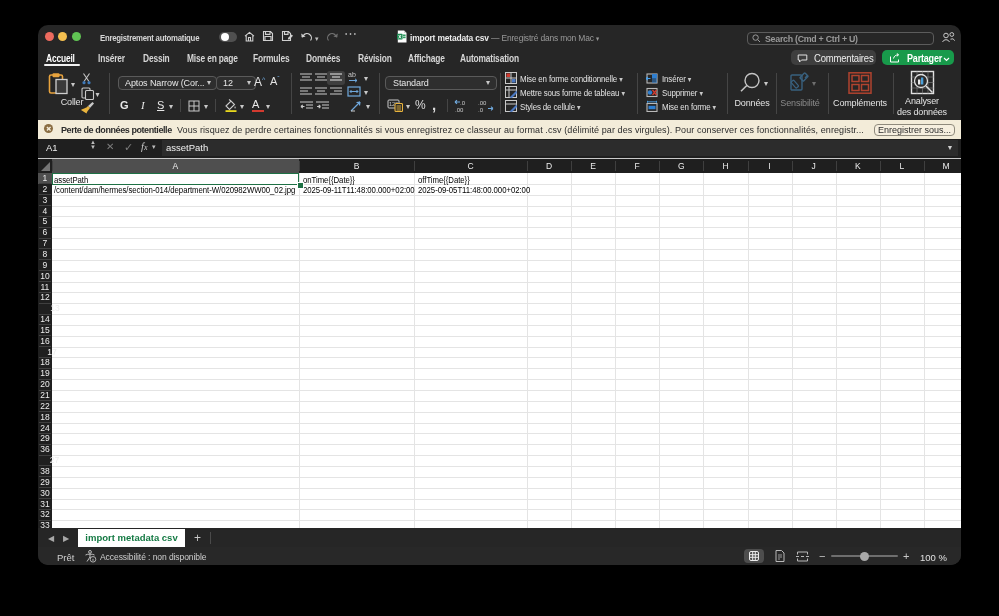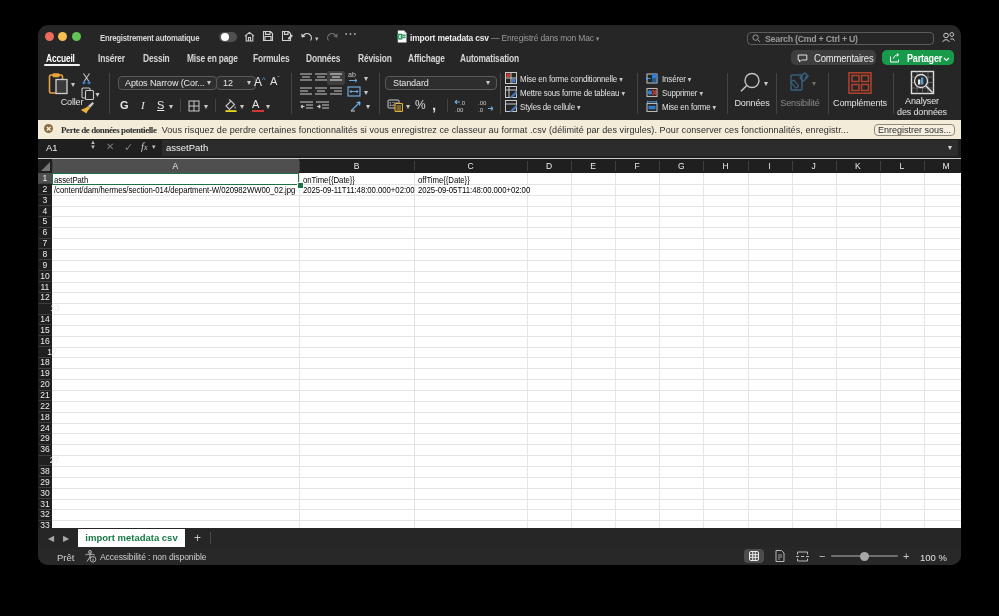--- a/index.html
+++ b/index.html
@@ -296,21 +296,21 @@
       </svg>
     <div class="glab" style="left:854px;top:28px;width:60px;">Analyser</div>
     <div class="glab" style="left:850px;top:38.5px;width:68px;">des données</div>
   </div>
 
   <div class="abs" style="left:0;top:95px;width:923px;height:18.5px;background:#f3ecd9;"></div>
   <div class="abs" style="left:5.6px;top:98.8px;width:9.6px;height:9.6px;border-radius:50%;background:#8a6d42;"></div>
   <svg class="abs" style="left:7.8px;top:101px;" width="5.5" height="5.5" viewBox="0 0 6 6">
       <path d="M1 1 L5 5 M5 1 L1 5" stroke="#f5eedc" stroke-width="1.5"></path>
     </svg>
-  <div class="abs" style="left:23px;top:99.5px;font-size:9px;letter-spacing:0.09px;color:#2c2c2c;white-space:nowrap;"><b style="letter-spacing:-0.42px;font-family:Liberation Serif, serif;">Perte de données potentielle</b>&nbsp;&nbsp;Vous risquez de perdre certaines fonctionnalités si vous enregistrez ce classeur au format .csv (délimité par des virgules). Pour conserver ces fonctionnalités, enregistr...</div>
+  <div class="abs" style="left:23px;top:99.5px;font-size:9px;letter-spacing:0.09px;color:#2c2c2c;white-space:nowrap;"><b style="letter-spacing:-0.42px;">Perte de données potentielle</b>&nbsp;&nbsp;Vous risquez de perdre certaines fonctionnalités si vous enregistrez ce classeur au format .csv (délimité par des virgules). Pour conserver ces fonctionnalités, enregistr...</div>
   <div class="abs" style="left:836px;top:98.5px;width:79px;height:10.5px;border:1px solid #8f8a7c;border-radius:4px;background:#f6efdf;color:#2c2c2c;font-size:9px;text-align:center;line-height:10.5px;">Enregistrer sous...</div>
 
   <div class="abs" style="left:0;top:113.5px;width:923px;height:19px;background:#1f1f1f;"></div>
   <div class="abs" style="left:8px;top:117px;color:#ececec;font-size:9.5px;">A1</div>
   <div class="abs" style="left:52px;top:115px;color:#bdbdbd;font-size:6px;line-height:5px;text-align:center;">▲<br>▼</div>
   <div class="abs" style="left:68px;top:116px;color:#7e7e7e;font-size:10px;">✕</div>
   <div class="abs" style="left:86px;top:115.5px;color:#7e7e7e;font-size:11px;">✓</div>
   <div class="abs" style="left:103px;top:115.5px;color:#c9c9c9;font-size:10.5px;font-style:italic;font-family:'Liberation Serif',serif;">f<span style="font-size:8px;">x</span></div>
   <div class="abs" style="left:114px;top:118px;color:#bdbdbd;font-size:7px;">▾</div>
   <div class="abs" style="left:124px;top:115px;width:796px;height:15.5px;background:#2c2c2c;"></div>

